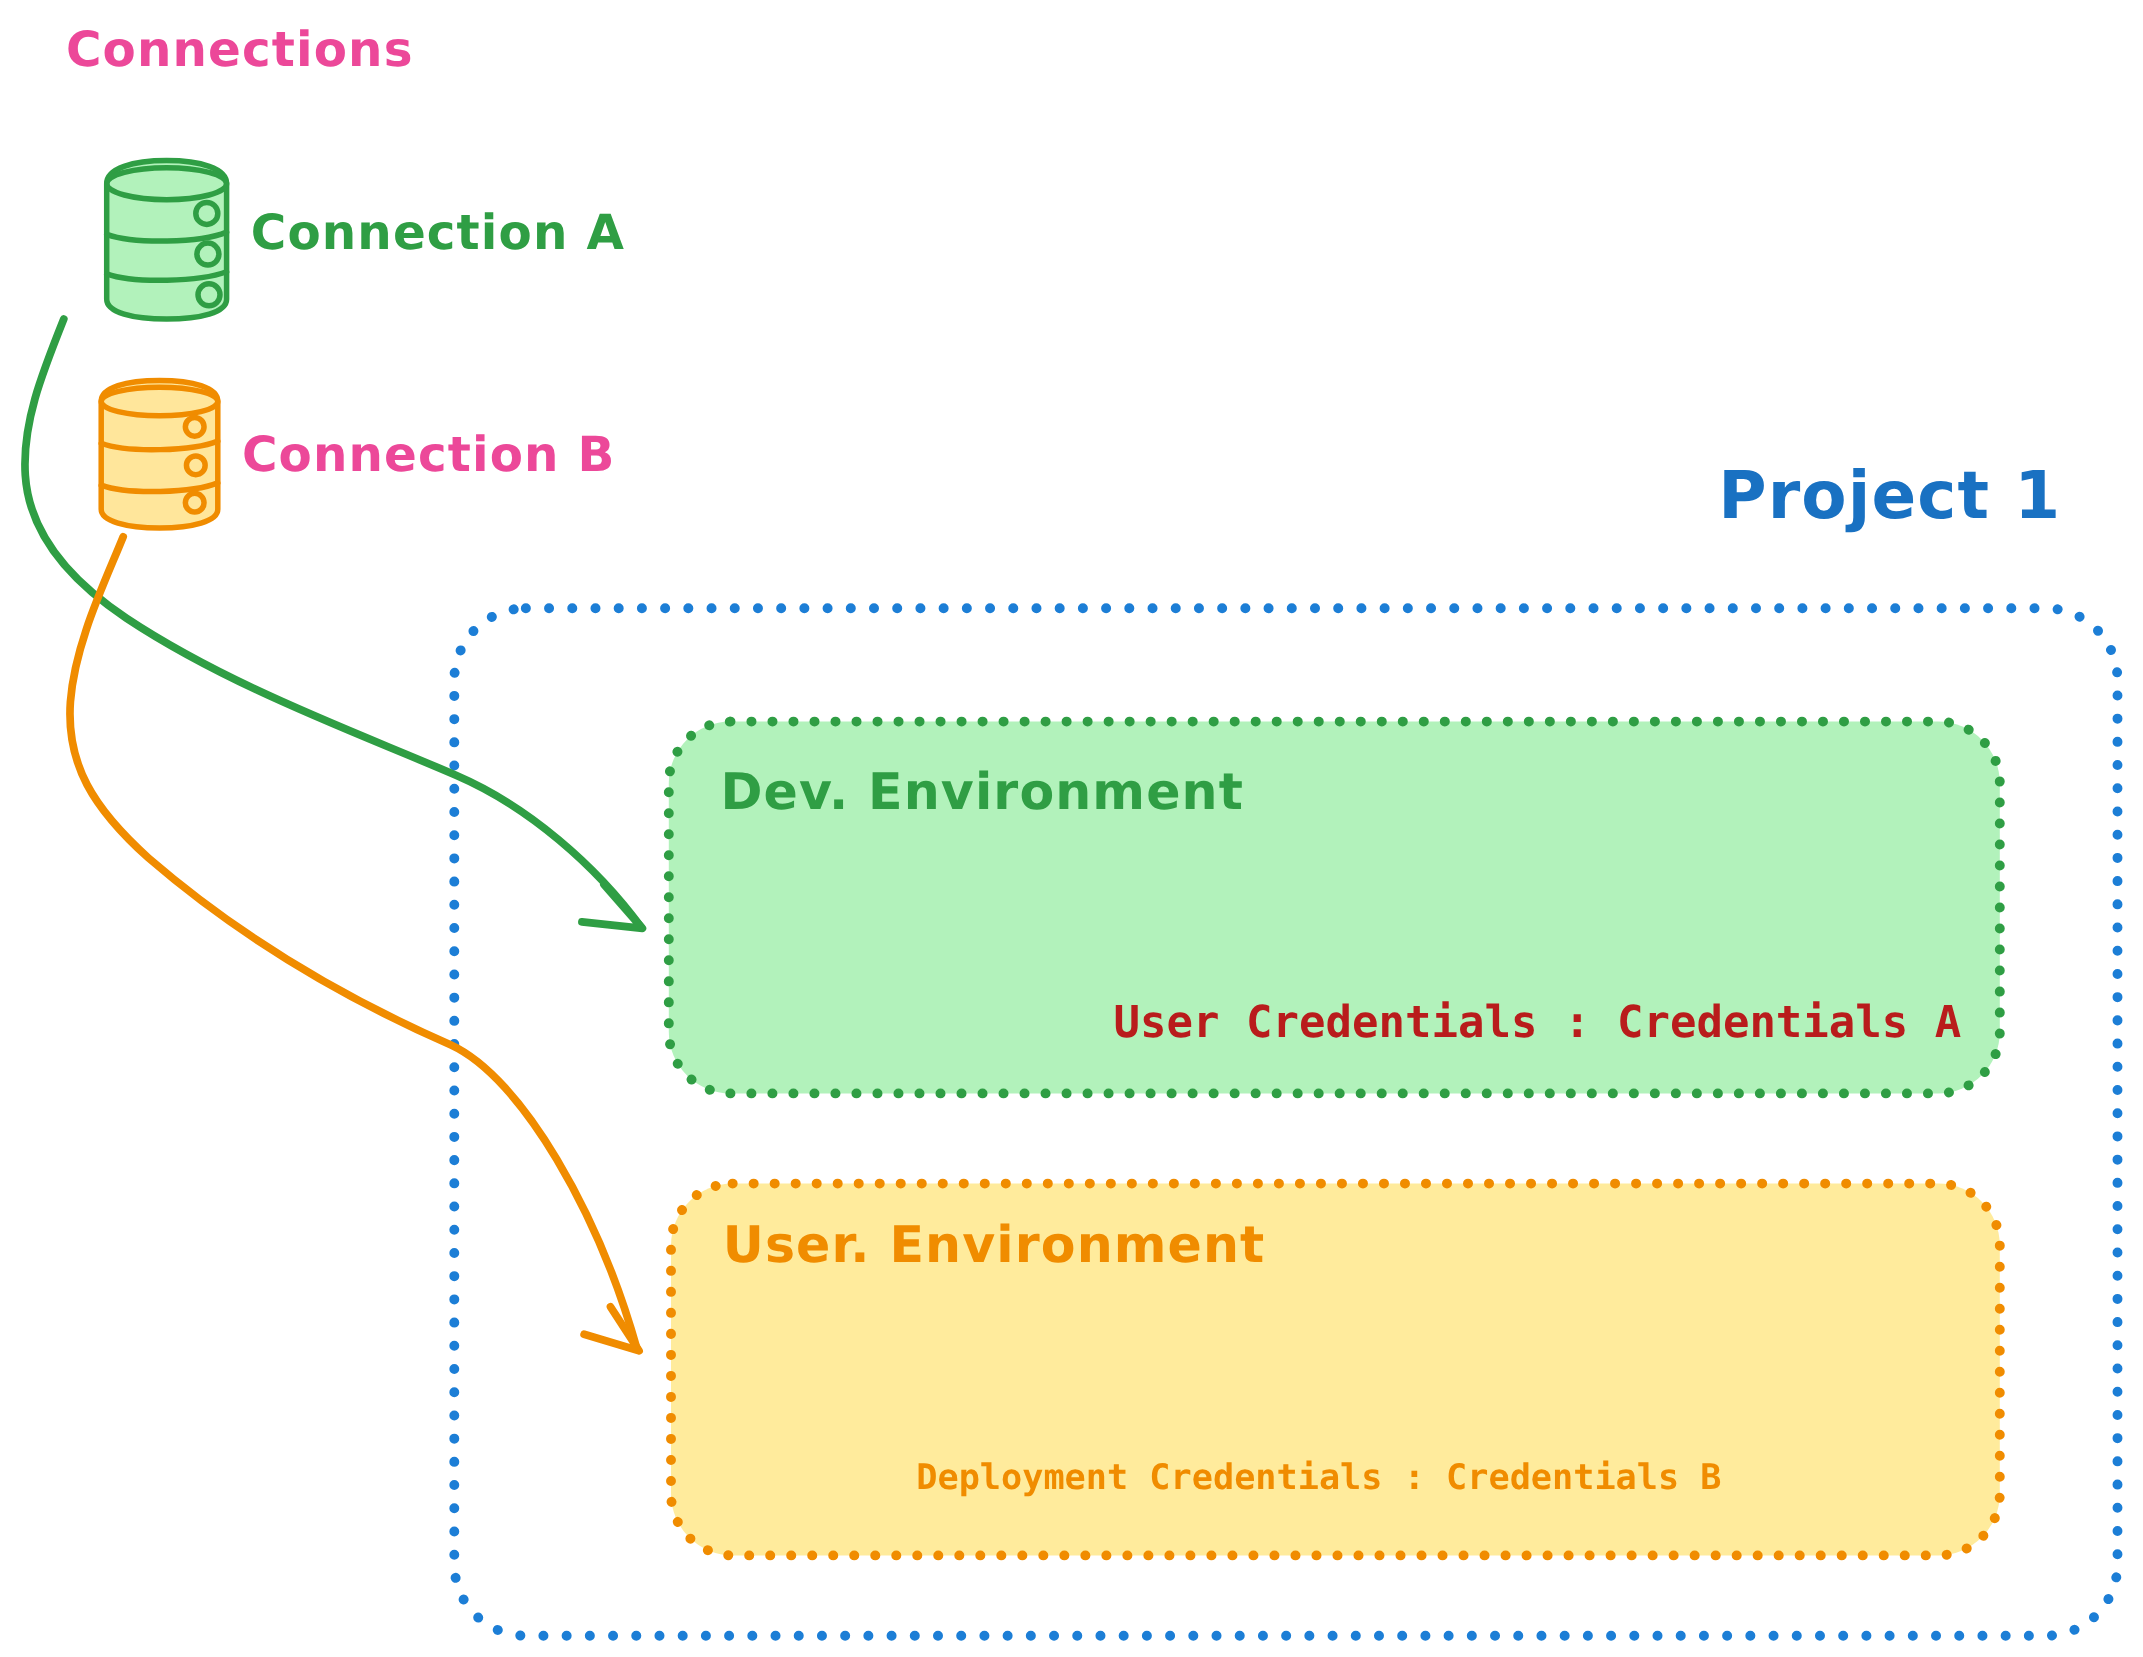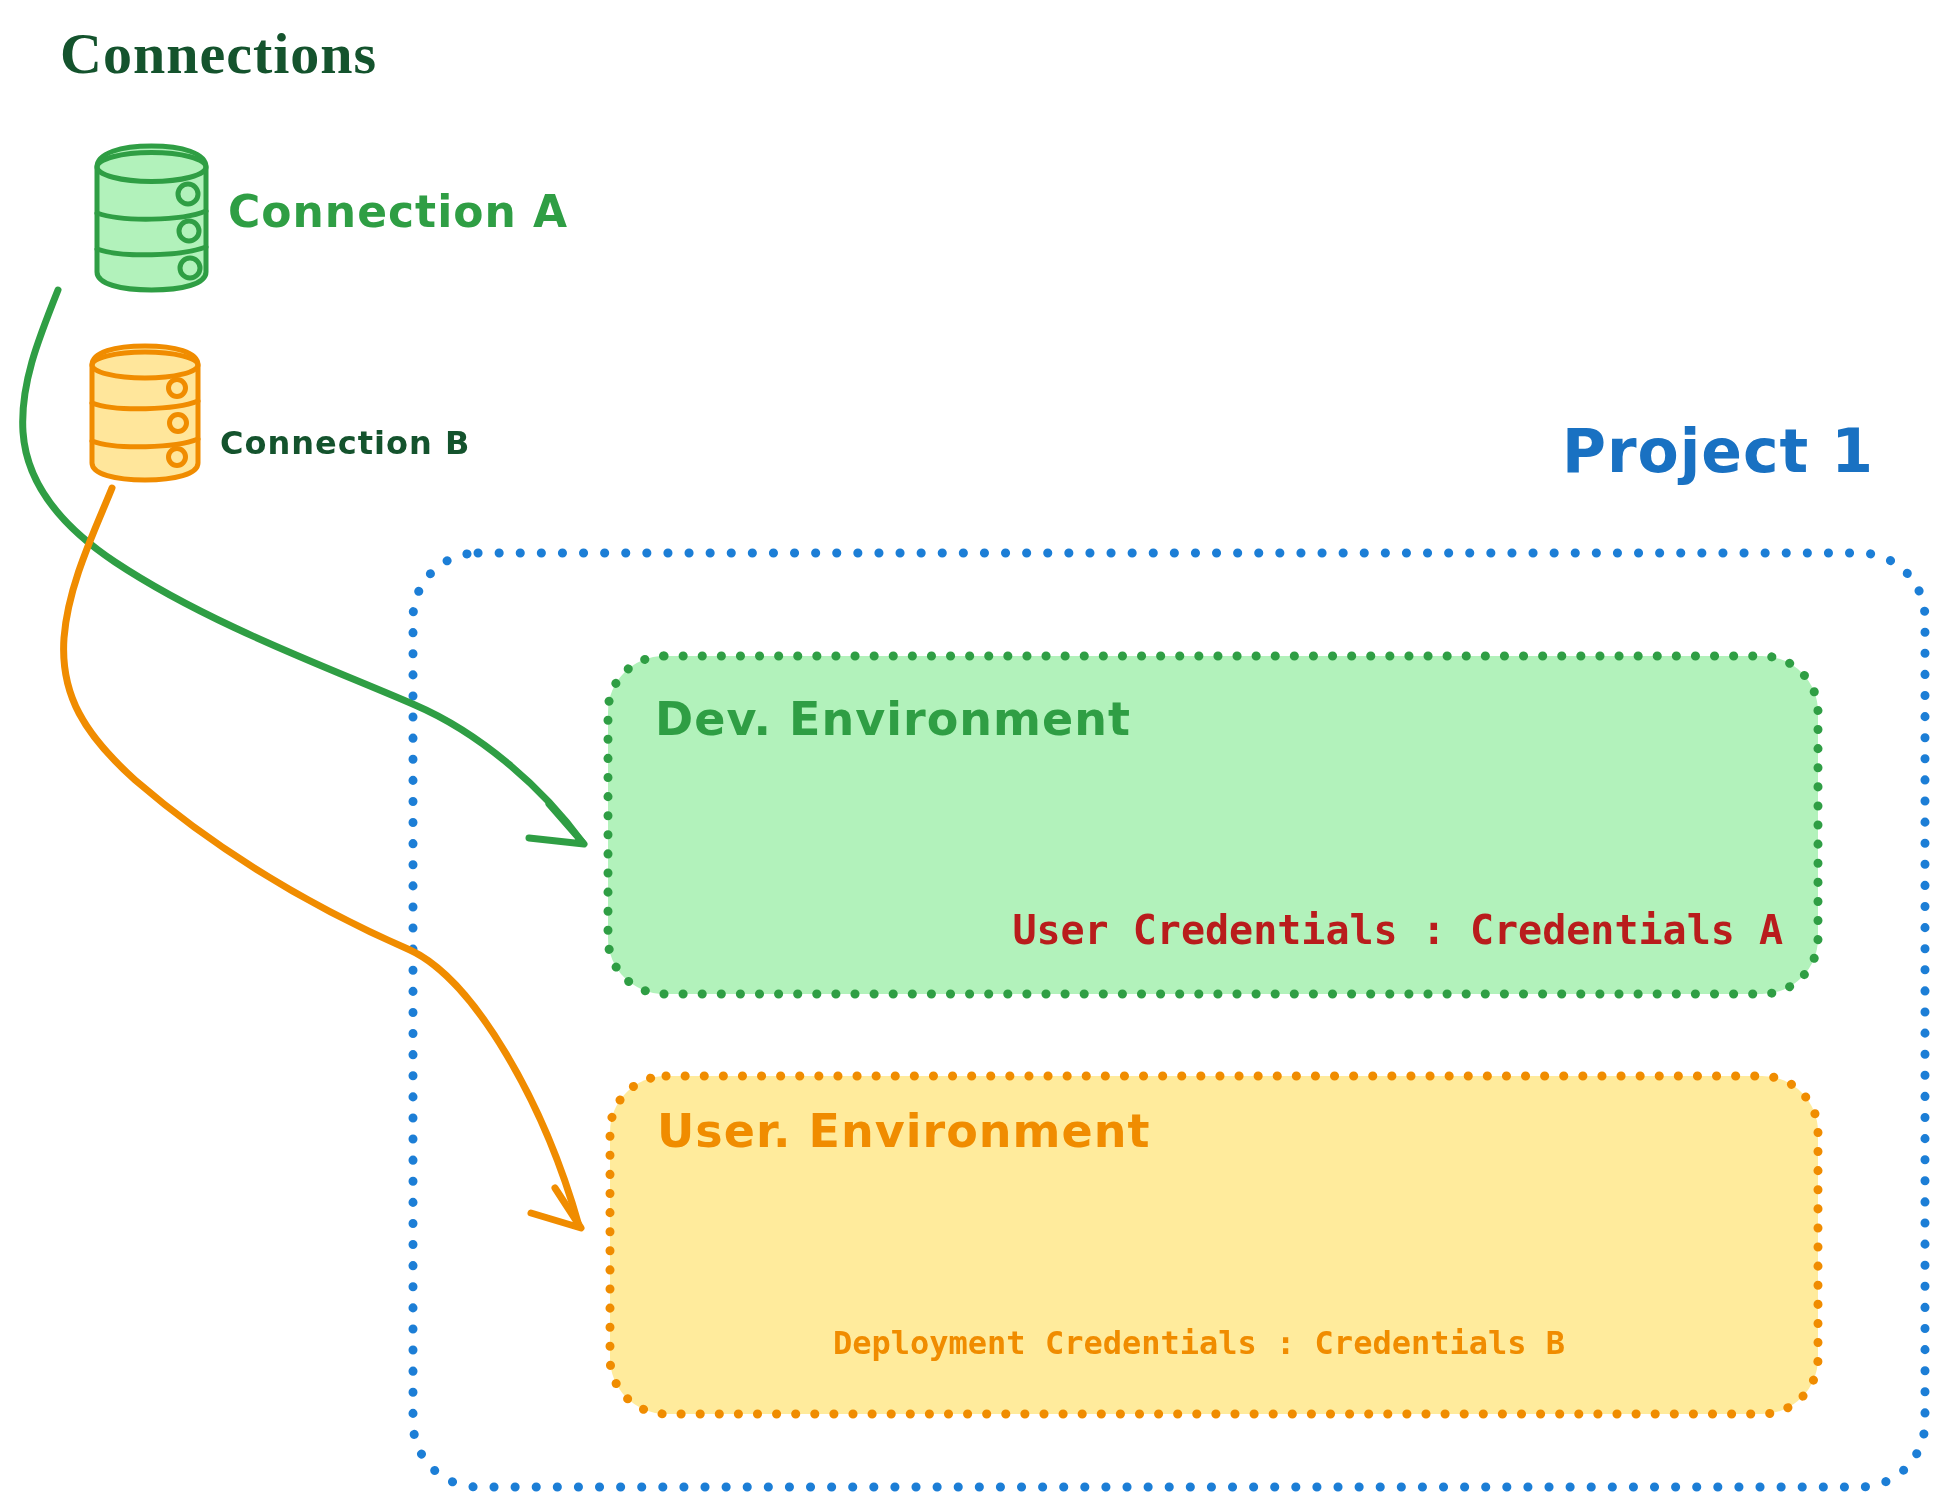--- a/index.html
+++ b/index.html
@@ -6,23 +6,23 @@
   .canvas{
     position:relative;
     width:1948px;height:1506px;
     background:#ffffff;
     overflow:hidden;
     font-family:"DejaVu Sans", sans-serif;
   }
   .label{position:absolute;white-space:nowrap;line-height:1.1;}
   .hand{font-weight:700;letter-spacing:1px;}
   .mono{font-family:"DejaVu Sans Mono", monospace;font-weight:700;}
-  .t-connections{left:60px;top:22px;font-size:58px;color:#14532d;font-family:Liberation Serif, serif;}
+  .t-connections{left:60px;top:22px;font-size:44px;color:#ec4899;}
   .t-conn-a{left:228px;top:188px;font-size:44px;color:#2f9e44;text-align:right;}
-  .t-conn-b{left:220px;top:390px;font-size:32px;color:#14532d;margin-top:36px;}
+  .t-conn-b{left:220px;top:390px;font-size:44px;color:#ec4899;}
   .t-project{left:1538px;top:418px;font-size:60px;color:#1971c2;margin-left:24px;}
   .t-dev-env{left:655px;top:694px;font-size:46px;color:#2f9e44;}
   .t-prod-env{left:657px;top:1106px;font-size:46px;color:#f08c00;}
   .t-dev-cred{left:608px;top:908px;width:1175px;text-align:right;font-size:40px;color:#b91c1c;}
   .t-prod-cred{left:610px;top:1326px;width:1178px;text-align:center;font-size:32px;color:#f08c00;}
   svg.diagram{position:absolute;left:0;top:0;}
 </style>
 </head>
 <body>
 

